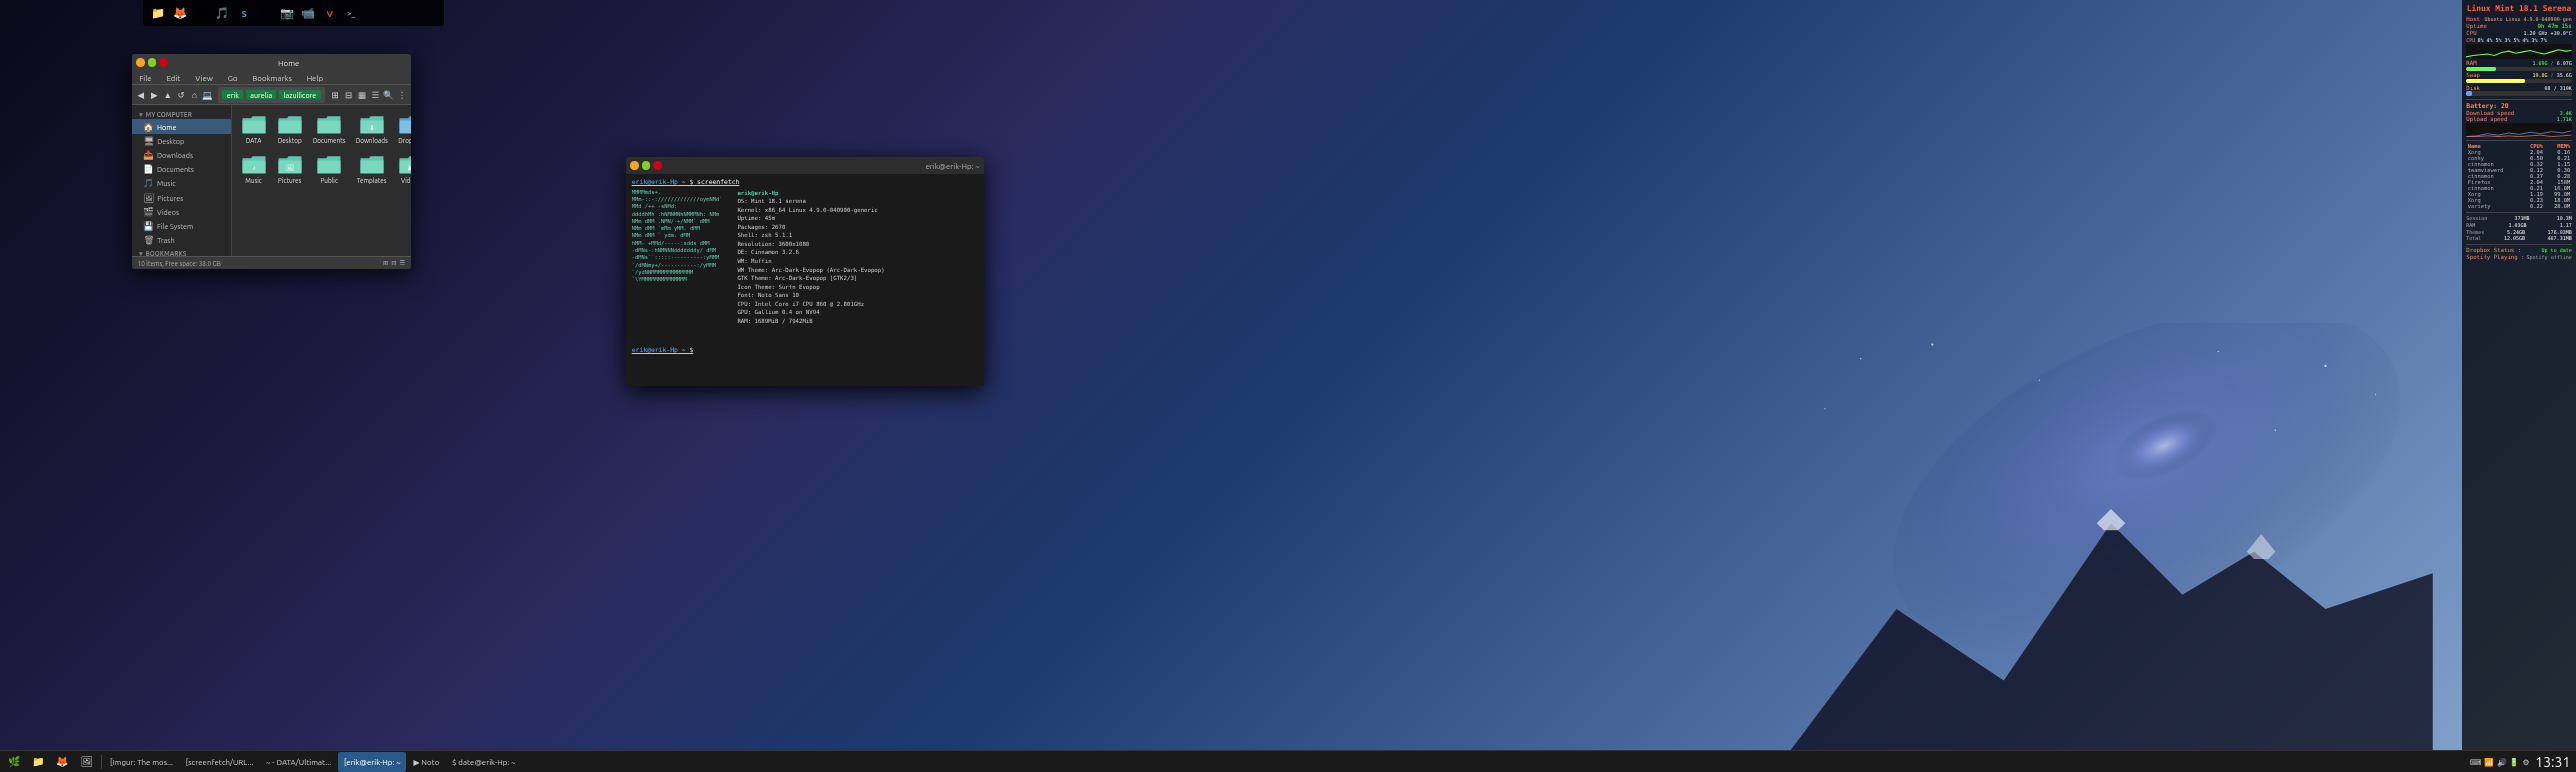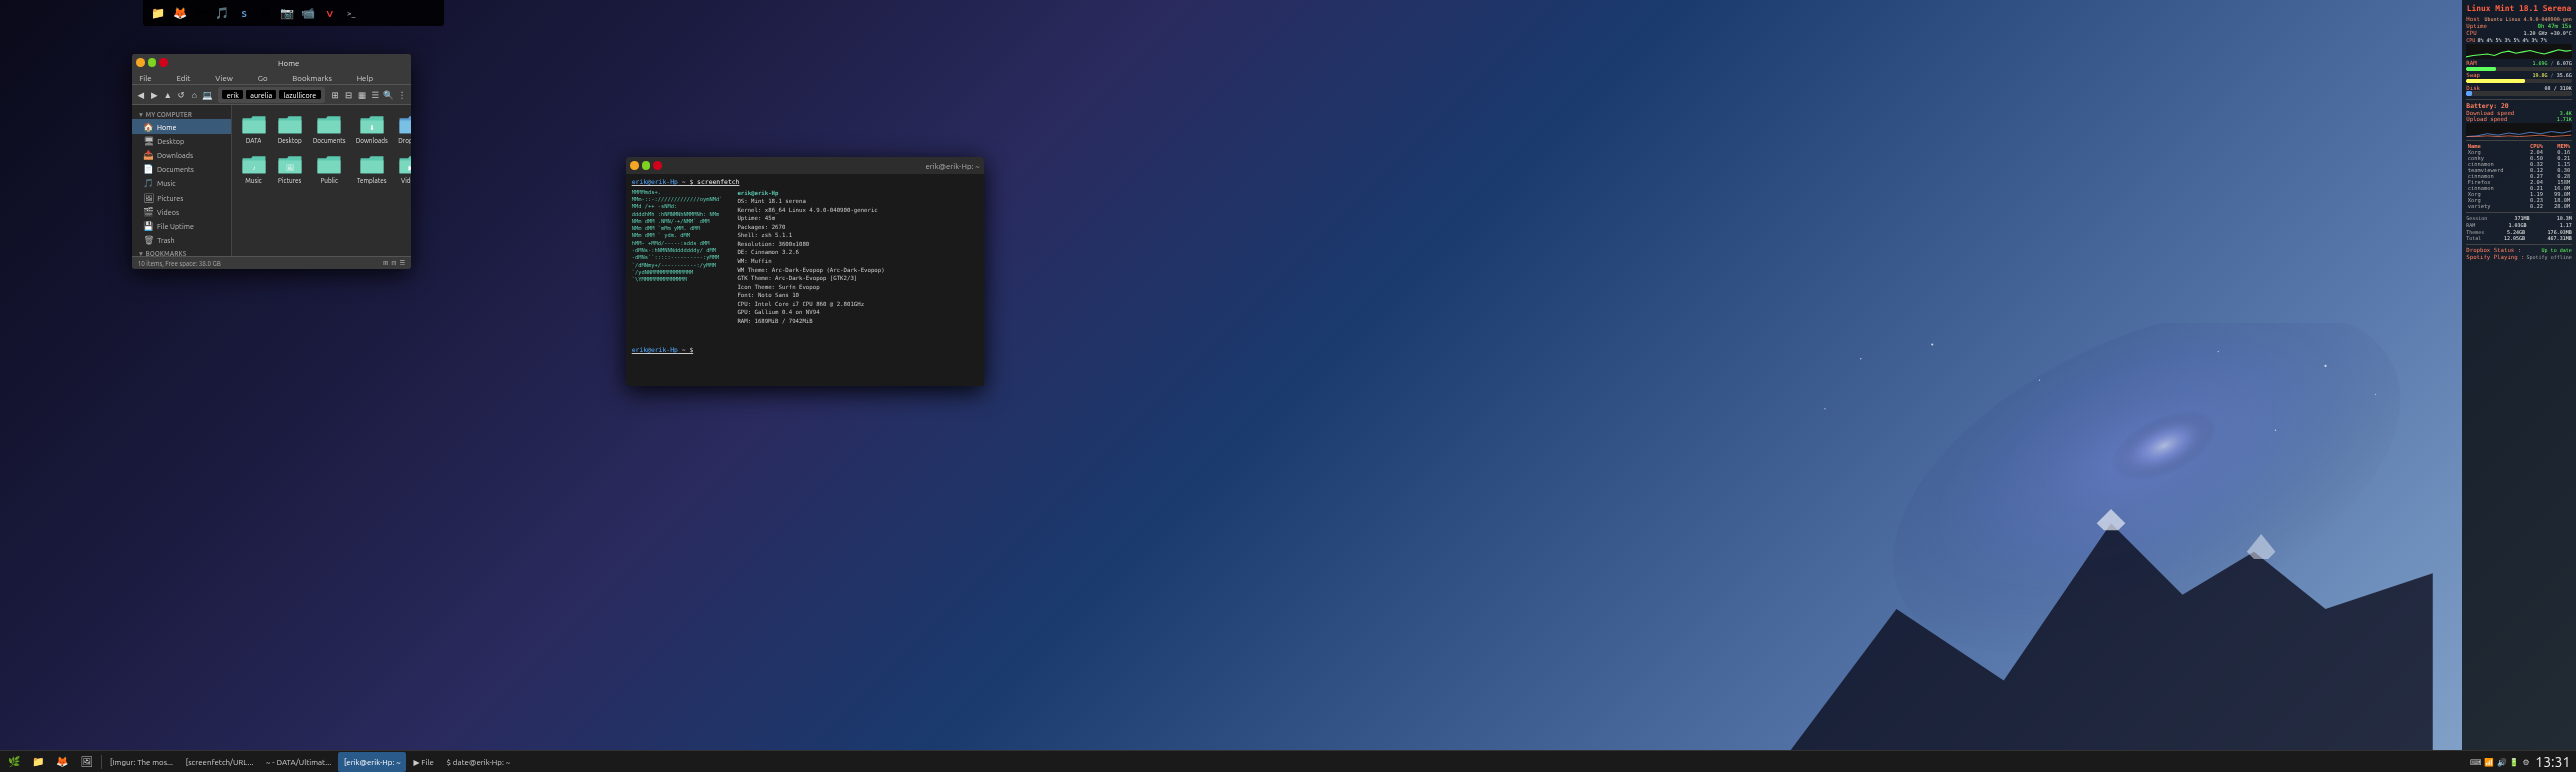--- a/index.html
+++ b/index.html
@@ -167,21 +167,21 @@
     .btn-minimize { background: #f5a623; }
     .btn-maximize { background: #7ed321; }
     .btn-close { background: #d0021b; }
 
     .fm-menubar {
       height: 14.3px;
       background: #3a3a3a;
       display: flex;
       align-items: center;
       padding: 0 4.3px;
-      gap: 19px;
+      gap: 9px;
       font-size: 7.9px;
       color: #ccc;
       border-bottom: 0.7px solid #555;
     }
 
     .fm-menu-item { cursor: pointer; padding: 0 2.9px; }
 
     .fm-toolbar {
       height: 20px;
       background: #3a3a3a;
@@ -214,21 +214,21 @@
       align-items: center;
       padding: 0 4.3px;
       gap: 2.9px;
       font-size: 7.9px;
       color: #fff;
       flex: 1;
       margin: 0 2.9px;
     }
 
     .breadcrumb-part {
-      background: #000000;
+      background: #15803d;
       padding: 0.7px 4.3px;
       border-radius: 1.4px;
       cursor: pointer;
       font-size: 7.2px;
     }
 
     .fm-body {
       display: flex;
       flex: 1;
       overflow: hidden;
@@ -583,21 +583,21 @@
       <div class="sidebar-item">
         <span class="sidebar-icon">🖼</span>
         <span>Pictures</span>
       </div>
       <div class="sidebar-item">
         <span class="sidebar-icon">🎬</span>
         <span>Videos</span>
       </div>
       <div class="sidebar-item">
         <span class="sidebar-icon">💾</span>
-        <span>File Uptime</span>
+        <span>File System</span>
       </div>
       <div class="sidebar-item">
         <span class="sidebar-icon">🗑</span>
         <span>Trash</span>
       </div>
       <div class="sidebar-section-header">▼ Bookmarks</div>
 
     </div>
 
     <div class="fm-content">
@@ -974,21 +974,21 @@
     <div class="taskbar-item">
       <span>[screenfetch/URL...</span>
     </div>
     <div class="taskbar-item">
       <span>~ - DATA/Ultimat...</span>
     </div>
     <div class="taskbar-item active">
       <span>[erik@erik-Hp: ~</span>
     </div>
     <div class="taskbar-item">
-      <span>▶ File</span>
+      <span>▶ Noto</span>
     </div>
     <div class="taskbar-item">
       <span>$ date@erik-Hp: ~</span>
     </div>
   </div>
   <div class="taskbar-right">
     <div class="taskbar-tray">
       <span title="Keyboard">⌨</span>
       <span title="Network">📶</span>
       <span title="Sound">🔊</span>

